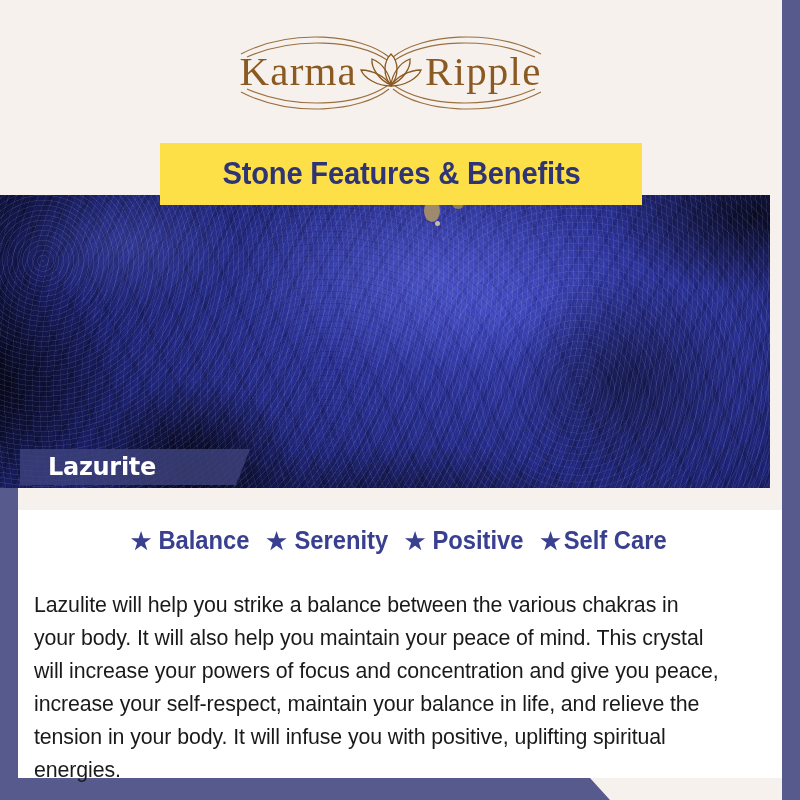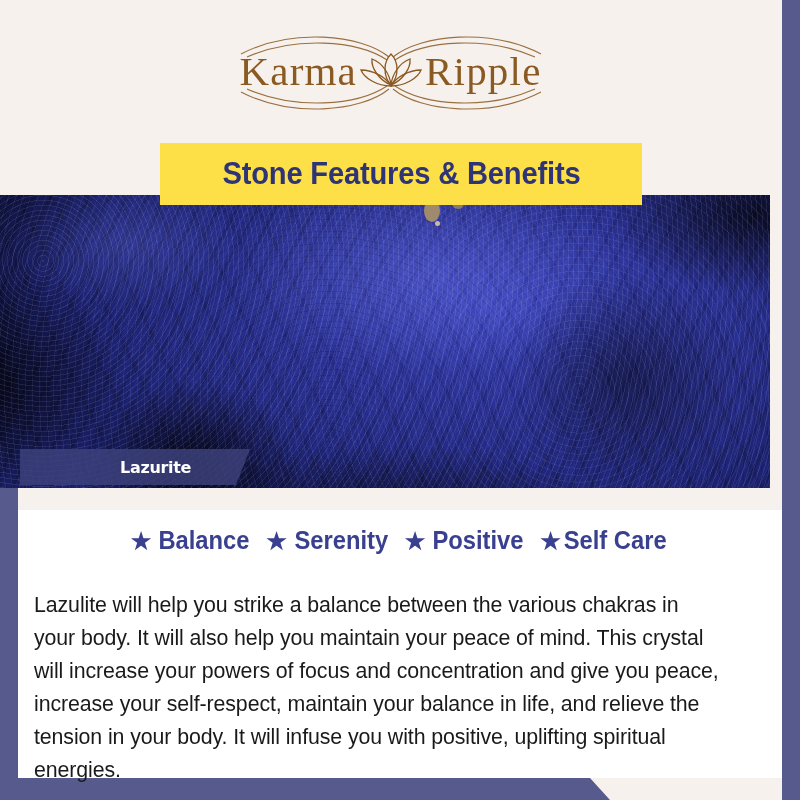--- a/index.html
+++ b/index.html
@@ -194,23 +194,23 @@
     background: rgba(61, 66, 124, 0.82);
     clip-path: polygon(0 0, 230px 0, 216px 36px, 0 36px);
     z-index: 9;
     display: flex;
     align-items: center;
   }
   .stone-tag-label {
     color: #ffffff;
     font-family: "DejaVu Sans", sans-serif;
     font-weight: bold;
-    font-size: 16px;
+    font-size: 24px;
     letter-spacing: -0.3px;
-    margin-left: 100px;
+    margin-left: 28px;
   }
 
   
   .left-purple-edge {
     position: absolute;
     left: 0;
     top: 488px;
     width: 18px;
     height: 312px;
     background: #565a8c;

